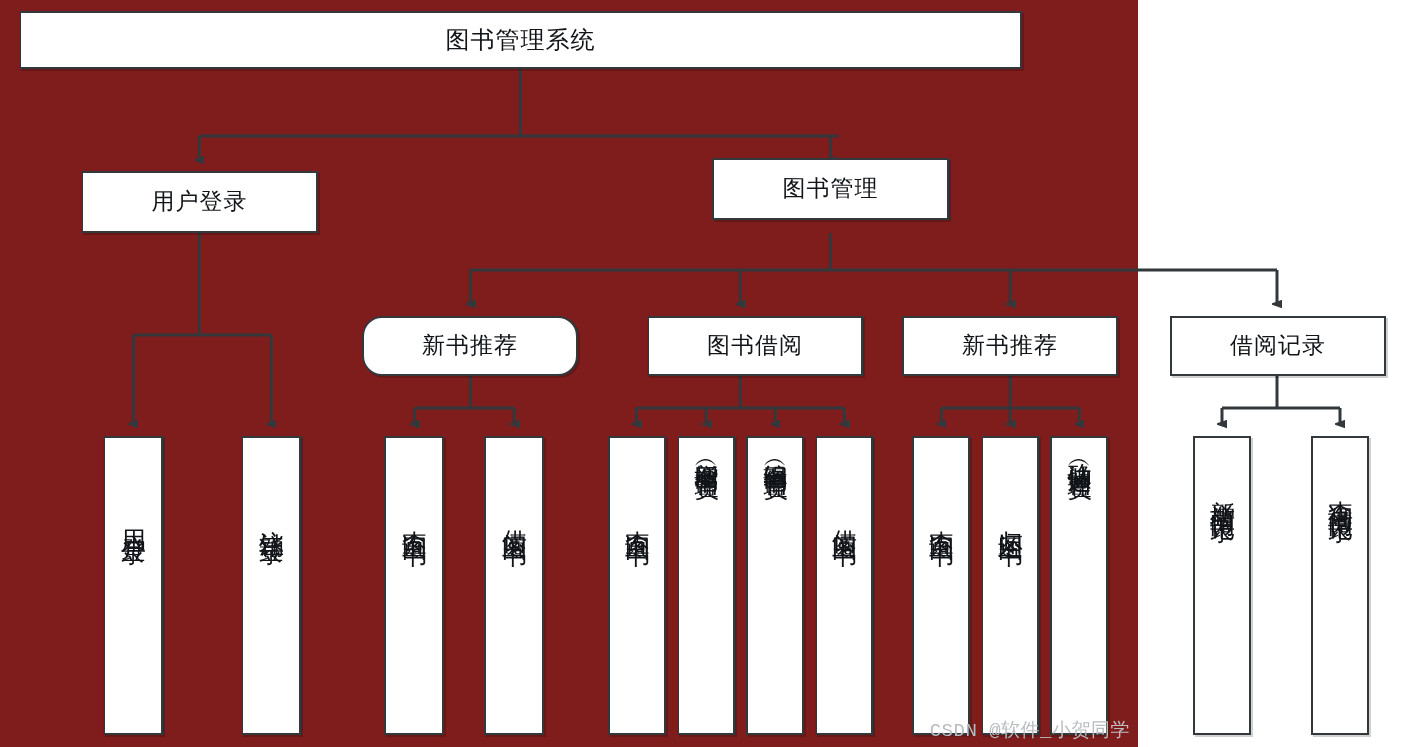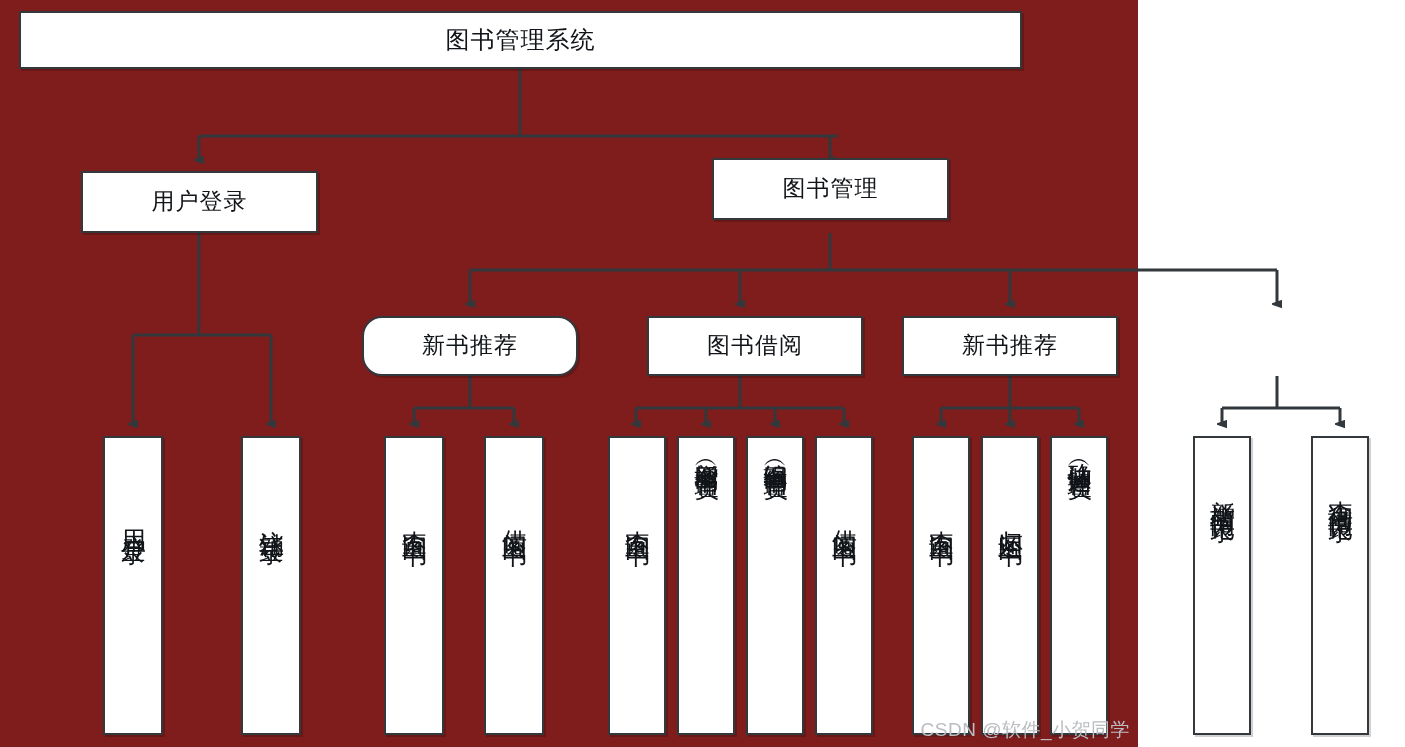--- a/index.html
+++ b/index.html
@@ -62,21 +62,21 @@
   }
   .v-node.mid .lbl{padding-top:0;}
   .v-node.low{padding-top:72px;}
   .v-node.top{padding-top:6px;}
   #watermark{
     position:absolute;
     right:8px;bottom:4px;
     font-size:19px;
     color:#b9bcc0;
     letter-spacing:0.5px;
-    font-family:Liberation Sans, sans-serif;
+    font-family:Liberation Mono, monospace;
     white-space:nowrap;
   }
 </style>
 </head>
 <body>
 
 <div id="diagram">
 
   <svg id="edges" viewBox="0 0 1405 747" width="1405" height="747">
     <defs>
@@ -141,20 +141,23 @@
 
   <div class="node h-node" style="left:362px;top:316px;width:216px;height:60px;border-radius:20px;">
     <span class="lbl">新书推荐</span>
   </div>
   <div class="node h-node" style="left:616px;top:316px;width:216px;height:60px;margin-left:31px;">
     <span class="lbl">图书借阅</span>
   </div>
   <div class="node h-node" style="left:902px;top:316px;width:216px;height:60px;">
     <span class="lbl">新书推荐</span>
   </div>
+  <div class="node h-node" style="left:1170px;top:316px;width:216px;height:60px;">
+    <span class="lbl">借阅记录</span>
+  </div>
 
   <div class="node v-node low" style="left:103px;top:436px;width:60px;height:299px;">
     <span class="lbl">用户登录</span>
   </div>
   <div class="node v-node low" style="left:241px;top:436px;width:60px;height:299px;">
     <span class="lbl">注销登录</span>
   </div>
 
   <div class="node v-node low" style="left:384px;top:436px;width:60px;height:299px;">
     <span class="lbl">查询图书</span>

